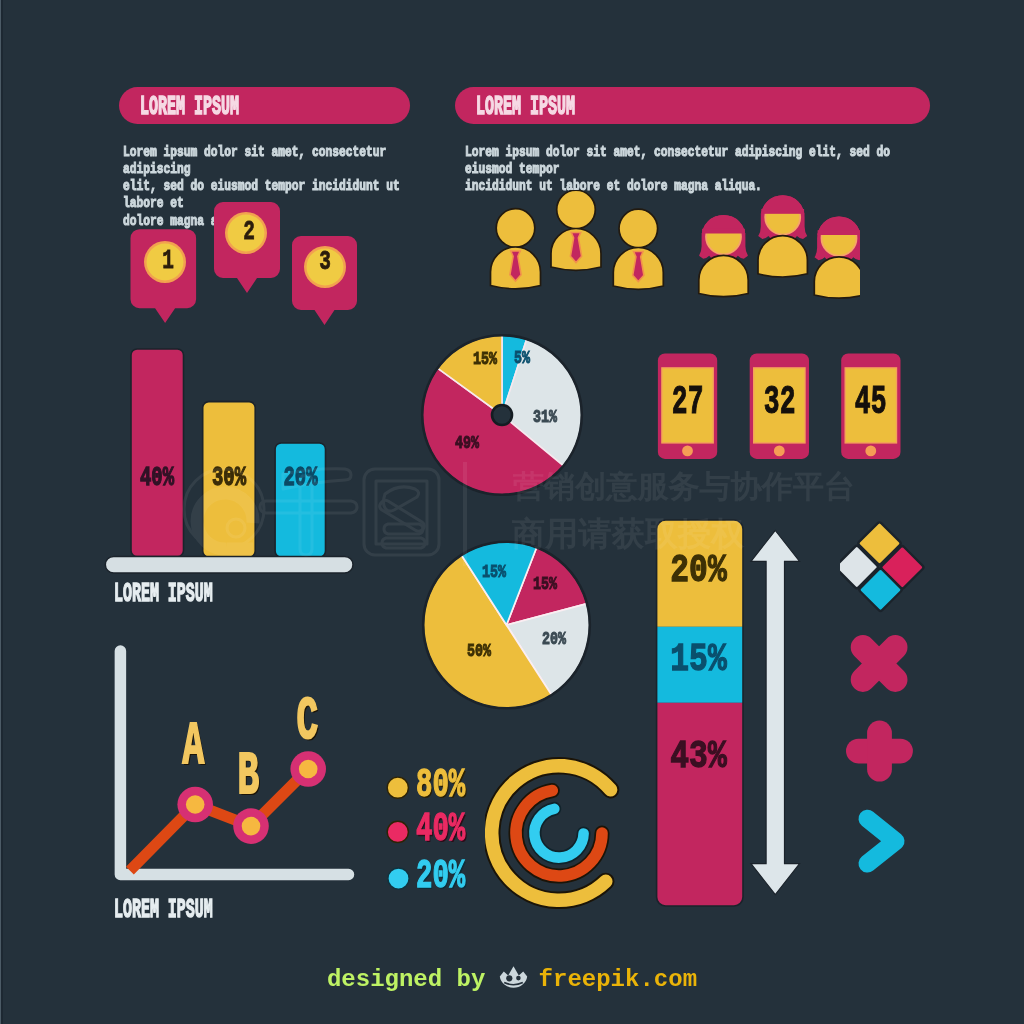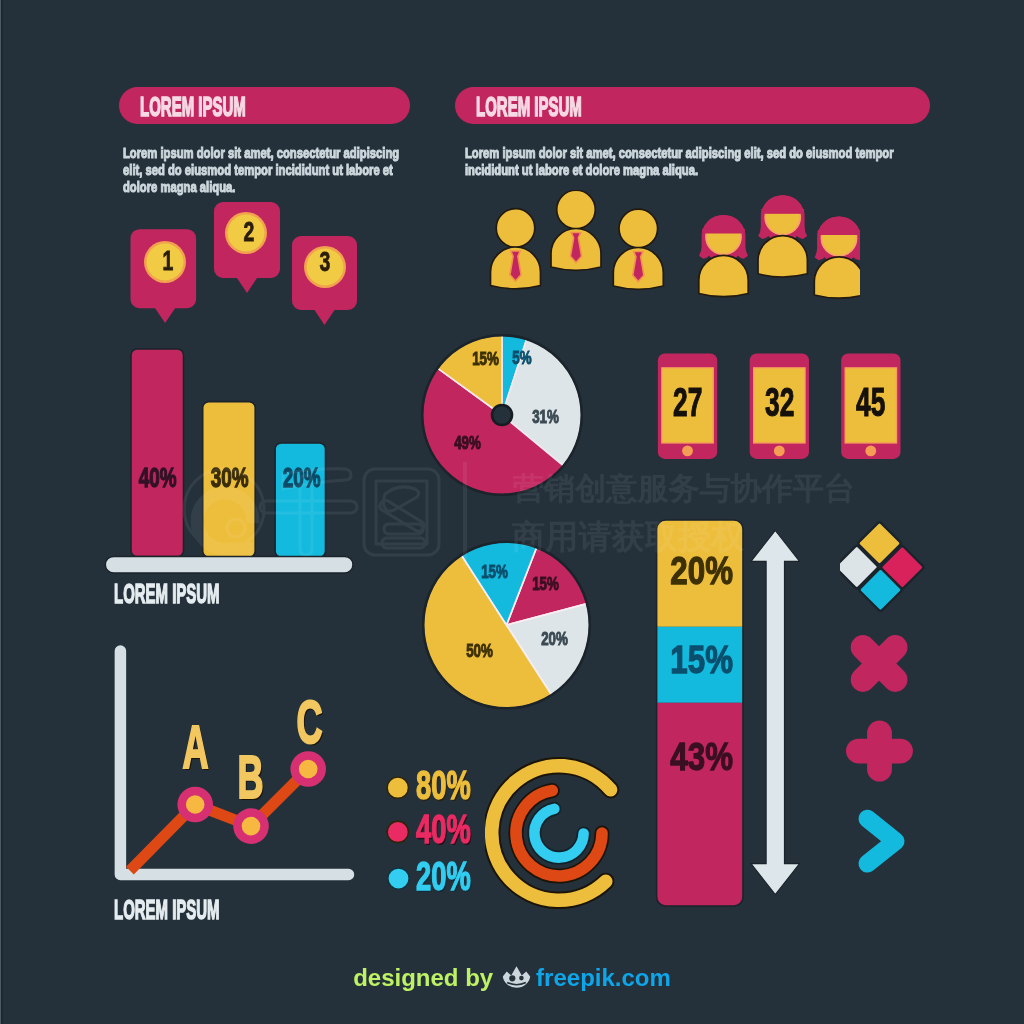--- a/index.html
+++ b/index.html
@@ -1,18 +1,18 @@
 <!DOCTYPE html>
 <html><head>
 <meta charset="utf-8">
 <style>
   html,body{margin:0;padding:0;}
   body{width:1024px;height:1024px;overflow:hidden;background:#24313b;
        font-family:"Liberation Sans",sans-serif;-webkit-font-smoothing:antialiased;}
-  #stage{position:relative;width:1024px;height:1024px;background:#24313b;}
+  #stage{position:relative;width:1024px;height:1024px;background:#24313b;font-family:Liberation Mono, monospace;}
   .abs{position:absolute;}
 
   .banner{position:absolute;background:#c2265f;border-radius:999px;}
   .banner .t{position:absolute;color:#f6d9e4;font-weight:700;
              white-space:nowrap;transform-origin:0 0;
              -webkit-text-stroke:1.6px #f6d9e4;}
   .body-txt{position:absolute;color:#ccd7dc;font-weight:700;white-space:pre-wrap;
             transform-origin:0 0;-webkit-text-stroke:1.1px #ccd7dc;}
 </style>
 </head>
@@ -258,16 +258,16 @@
 
   <div class="abs" style="left:0;top:964px;width:1024px;text-align:center;white-space:nowrap;">
     <span style="color:#bef264;font-size:24px;font-weight:700;letter-spacing:0px;">designed by</span>
     <svg width="29" height="28" viewBox="0 0 29 28" style="vertical-align:-6px;margin:0 1px 0 4px;">
       <path d="M0.8 12.6 L4.8 7.4 L9.2 11.6 L14.5 2.2 L19.8 11.6 L24.2 7.4 L28.2 12.6
                A 13.8 12.6 0 0 1 0.8 12.6 Z" fill="#ccd7dc"></path>
       <circle cx="10.3" cy="14.3" r="3.1" fill="#24303a"></circle>
       <circle cx="19.4" cy="14.1" r="2.3" fill="#24303a"></circle>
       <path d="M5.2 18.6 q9.3 4.2 18.6 0" fill="none" stroke="#24303a" stroke-width="1.6"></path>
     </svg>
-    <span style="color:#0ea5e9;font-size:24px;font-weight:700;letter-spacing:0px;">freepik.com</span>
+    <span style="color:#eab308;font-size:24px;font-weight:700;letter-spacing:0px;">freepik.com</span>
   </div>
 
 </div>
 
 </body></html>

